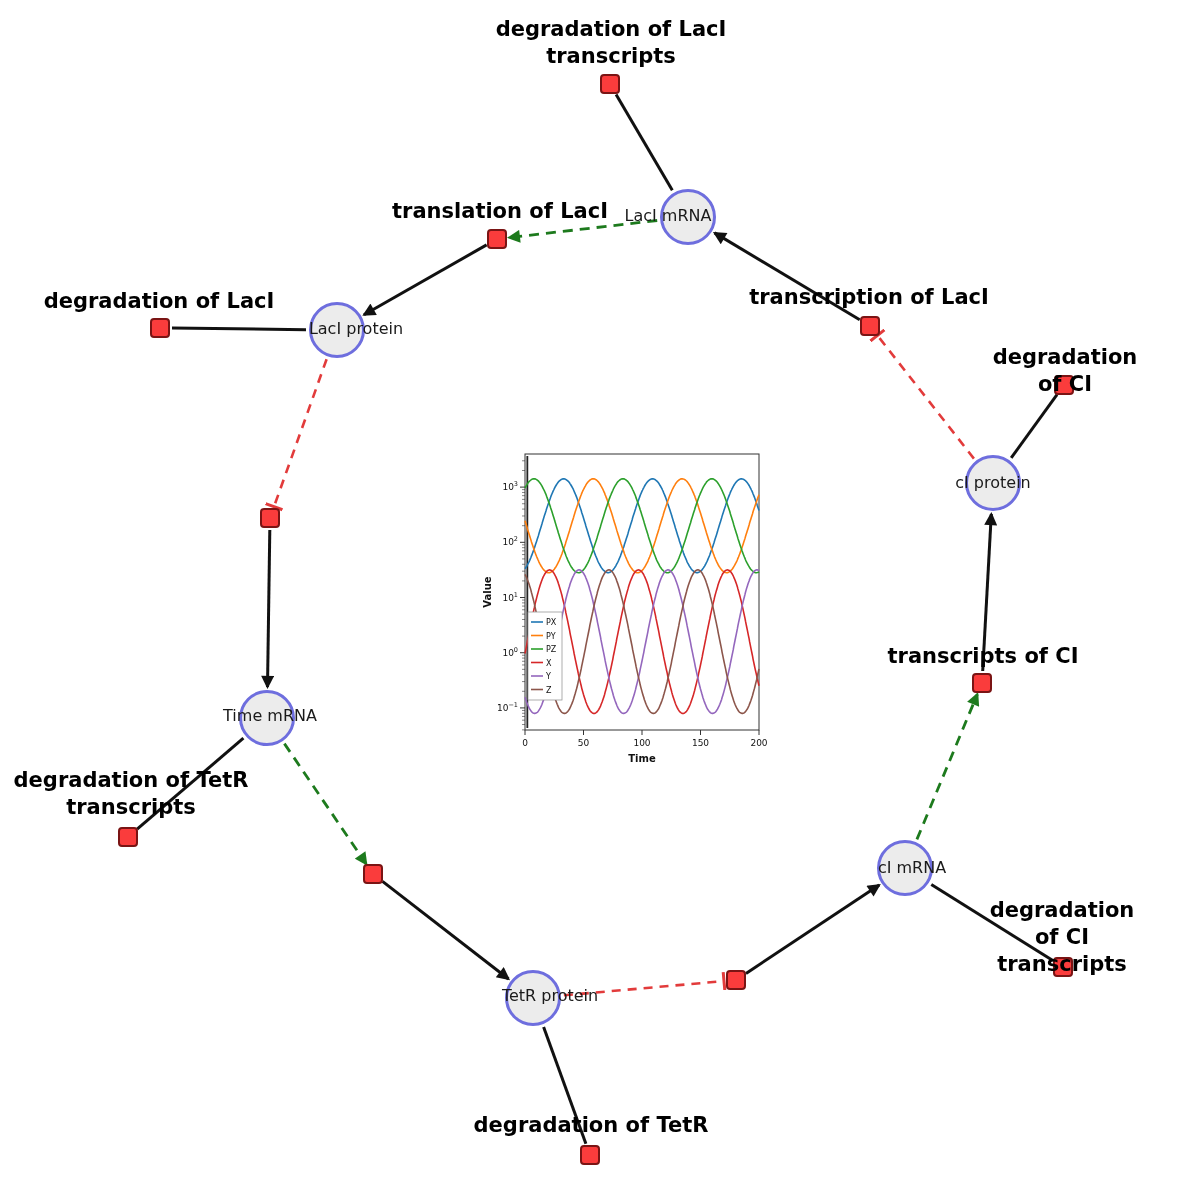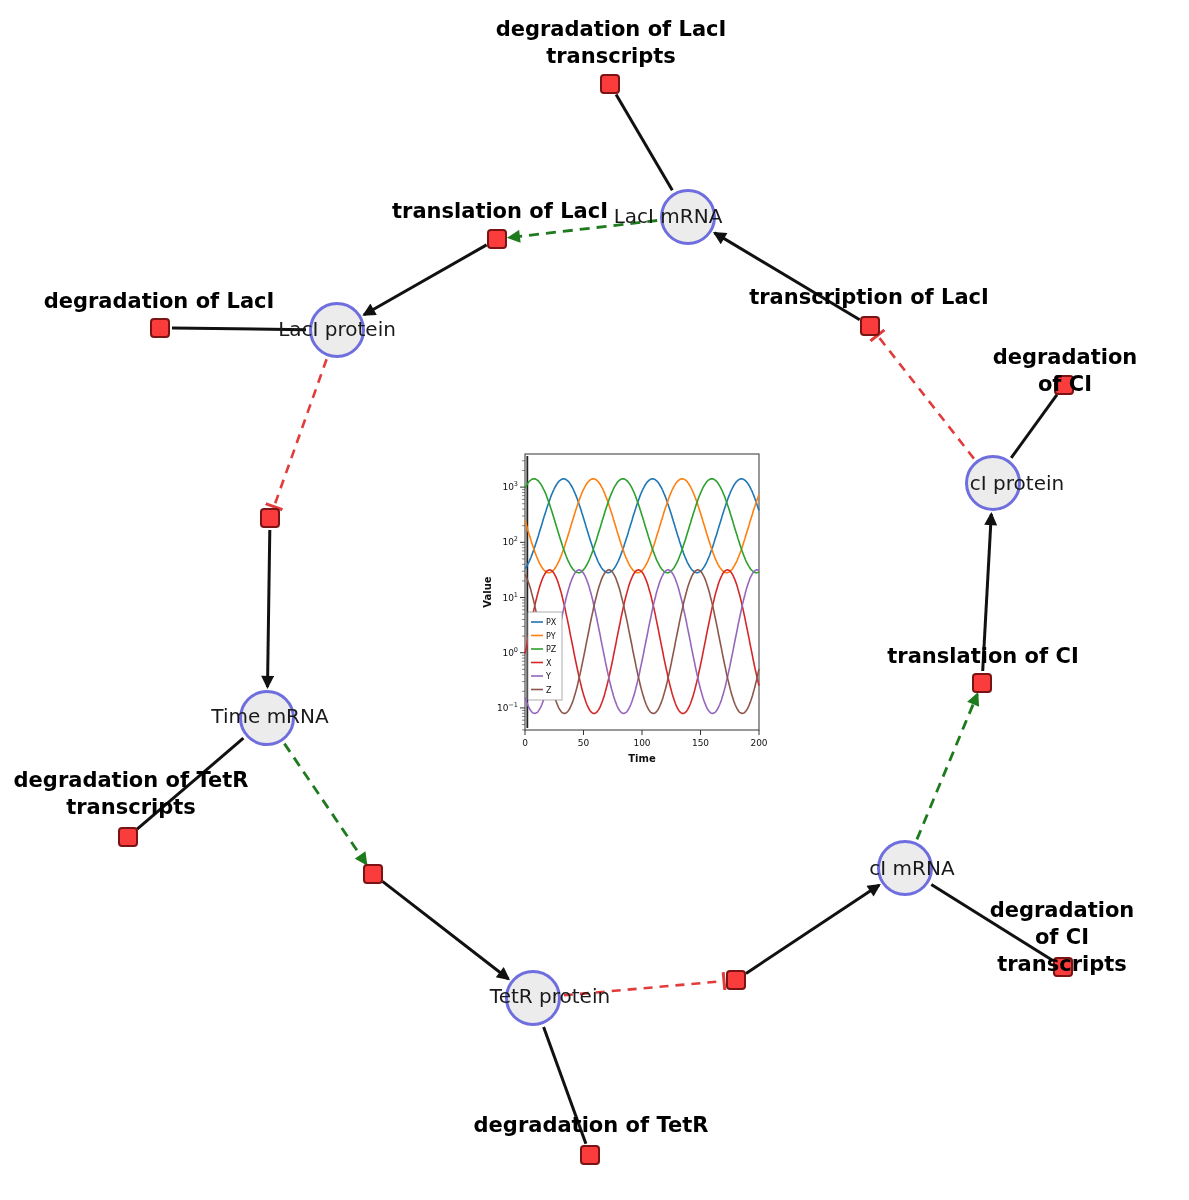--- a/index.html
+++ b/index.html
@@ -5,21 +5,21 @@
   html,body{margin:0;padding:0;background:#fff;}
   body{font-family:"DejaVu Sans", sans-serif;}
   #canvas{position:relative;width:1189px;height:1200px;background:#fff;overflow:hidden;}
   #edge-layer{position:absolute;left:0;top:0;z-index:1;pointer-events:none;}
   .species{position:absolute;width:56px;height:56px;border-radius:50%;
            background:var(--species-fill,#ececec);border:3px solid var(--species-border,#6e6ede);
            box-sizing:border-box;z-index:2;}
   .reaction{position:absolute;width:20px;height:20px;border-radius:4px;
             background:var(--reaction-fill,#fa3c3c);border:2.5px solid var(--reaction-border,#7a1414);
             box-sizing:border-box;z-index:2;}
-  .sp-label{position:absolute;transform:translateX(-50%);font-size:20px;color:#1a1a1a;
+  .sp-label{position:absolute;transform:translateX(-50%);font-size:16px;color:#1a1a1a;
             white-space:nowrap;z-index:3;line-height:26px;text-align:center;}
   .rxn-label{position:absolute;transform:translateX(-50%);font-size:21px;font-weight:bold;color:#000;
              white-space:pre-line;text-align:center;z-index:3;line-height:27px;}
   #inset-chart{position:absolute;left:479px;top:444px;width:292px;height:330px;background:#fff;z-index:4;}
   #chart-svg text{font-family:"DejaVu Sans", sans-serif;}
 </style>
 </head>
 <body>
 
 <div id="canvas">
@@ -74,35 +74,35 @@
   <div class="reaction" style="left:1054px;top:375px"></div>
   <div class="reaction" style="left:260px;top:508px"></div>
   <div class="reaction" style="left:118px;top:827px"></div>
   <div class="reaction" style="left:363px;top:864px"></div>
   <div class="reaction" style="left:972px;top:673px"></div>
   <div class="reaction" style="left:580px;top:1145px"></div>
   <div class="reaction" style="left:726px;top:970px"></div>
   <div class="reaction" style="left:1053px;top:957px"></div>
 
   <div class="sp-label" style="left:668px;top:203px">LacI mRNA</div>
-  <div class="sp-label" style="left:337px;top:316px">LacI protein</div>
+  <div class="sp-label" style="left:356px;top:316px">LacI protein</div>
   <div class="sp-label" style="left:270px;top:703px">Time mRNA</div>
   <div class="sp-label" style="left:550px;top:983px">TetR protein</div>
   <div class="sp-label" style="left:912px;top:855px">cI mRNA</div>
-  <div class="sp-label" style="left:1017px;top:470px">cI protein</div>
+  <div class="sp-label" style="left:993px;top:470px">cI protein</div>
 
   <div class="rxn-label" style="left:611px;top:16px">degradation of LacI
 transcripts</div>
   <div class="rxn-label" style="left:869px;top:284px">transcription of LacI</div>
   <div class="rxn-label" style="left:500px;top:198px">translation of LacI</div>
   <div class="rxn-label" style="left:159px;top:288px">degradation of LacI</div>
   <div class="rxn-label" style="left:1065px;top:344px">degradation of CI</div>
   <div class="rxn-label" style="left:131px;top:767px">degradation of TetR
 transcripts</div>
-  <div class="rxn-label" style="left:983px;top:643px">translation of CI</div>
+  <div class="rxn-label" style="left:983px;top:643px">transcripts of CI</div>
   <div class="rxn-label" style="left:591px;top:1112px">degradation of TetR</div>
   <div class="rxn-label" style="left:1062px;top:897px">degradation of CI
 transcripts</div>
 
   <div id="inset-chart">
     <svg id="chart-svg" width="292" height="330">
         <rect x="46" y="10" width="234" height="276" fill="none" stroke="#333" stroke-width="1"></rect>
         <line x1="46" y1="263.92" x2="41" y2="263.92" stroke="#333" stroke-width="1"></line>
         <text x="39" y="266.92" text-anchor="end" font-size="9" fill="#111">10<tspan dy="-4" font-size="6.5">−1</tspan></text>
         <line x1="46" y1="208.72000000000003" x2="41" y2="208.72000000000003" stroke="#333" stroke-width="1"></line>

